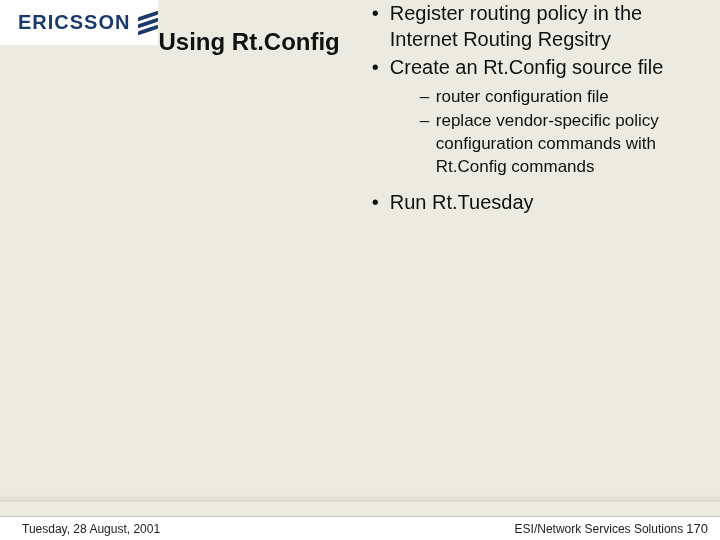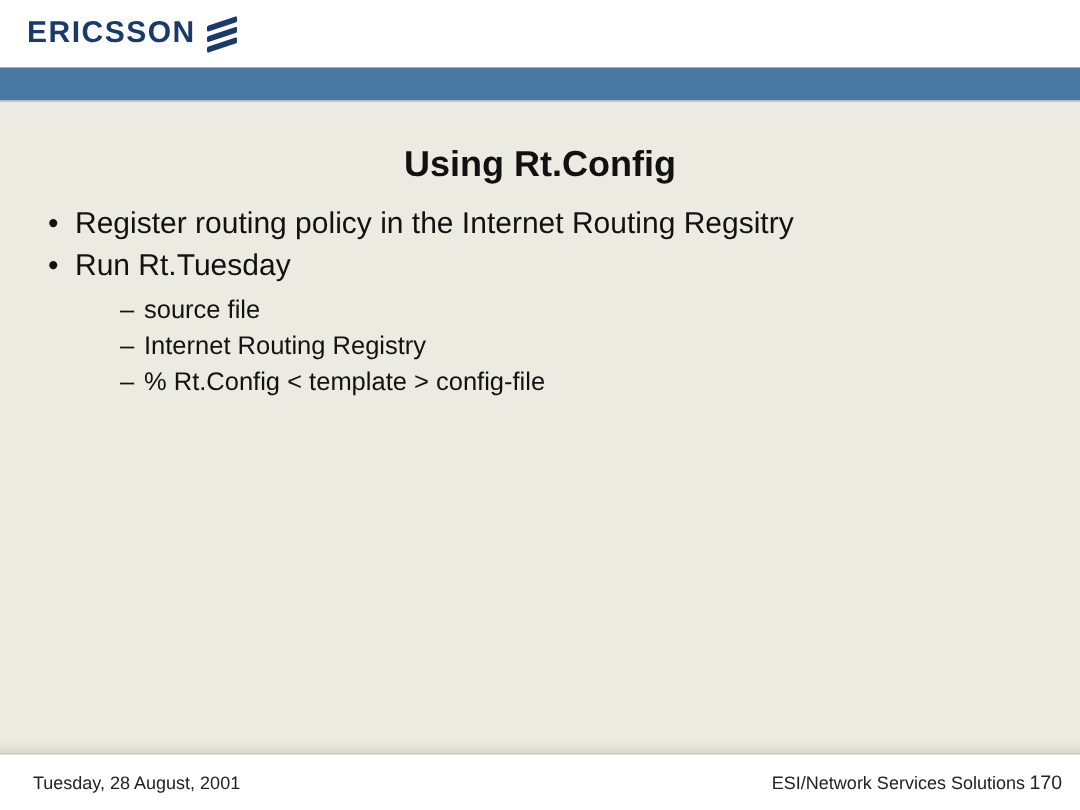--- a/index.html
+++ b/index.html
@@ -1,21 +1,21 @@
 <!DOCTYPE html>
 <html><head>
 <meta charset="utf-8">
 <style>
   * { margin: 0; padding: 0; box-sizing: border-box; }
   html, body { width: 720px; height: 540px; font-family: Arial, Helvetica, sans-serif; background: #fff; }
   .slide {
     width: 720px; height: 540px;
     background: #ebebe1;
     position: relative;
-    display: flex; flex-direction: column;
+    display: flex; flex-direction: row;
   }
   .logo-row {
     height: 45px; background: #fff;
     display: flex; align-items: center;
     padding-left: 18px;
   }
   .logo-text {
     font-size: 20px; font-weight: bold; letter-spacing: 1px;
     color: #1a3a6b;
     margin-right: 8px;
@@ -63,21 +63,21 @@
     padding-left: 46px;
     position: relative;
     margin-bottom: 1px;
   }
   ul.sub > li::before {
     content: "–";
     position: absolute; left: 30px; top: 0;
   }
   .footer {
     position: absolute; left: 0; right: 0; bottom: 0;
-    height: 38px;
+    height: 24px;
     background: #fff;
     border-top: 1px solid #c8c8c0;
     display: flex; align-items: center;
     font-size: 12px; color: #222;
     padding: 0 12px 0 22px;
   }
   .footer .spacer { flex: 1; }
   .footer .page { margin-left: 3px; font-size: 13px; }
   .grad-line {
     position: absolute; left: 0; right: 0; bottom: 38px; height: 8px;
@@ -99,26 +99,28 @@
   </div>
   <div class="blue-bar"></div>
   <div class="thin-line"></div>
 
   <div class="title">Using Rt.Config</div>
 
   <div class="content">
     <ul class="top">
       <li>Register routing policy in the Internet Routing Regsitry</li>
       <li>
+        <span>Create an Rt.Config source file</span>
+        <ul class="sub">
+          <li>router configuration file</li>
+          <li>replace vendor-specific policy configuration commands with Rt.Config commands</li>
+        </ul>
+      </li>
+      <li>
         <span>Run Rt.Tuesday</span>
-        <ul class="sub">
-          <li>source file</li>
-          <li>Internet Routing Registry</li>
-          <li>% Rt.Config &lt; template &gt; config-file</li>
-        </ul>
       </li>
     </ul>
   </div>
 
   <div class="grad-line"></div>
   <div class="footer">
     <span>Tuesday, 28 August, 2001</span>
     <span class="spacer"></span>
     <span>ESI/Network Services Solutions</span>
     <span class="page">170</span>

